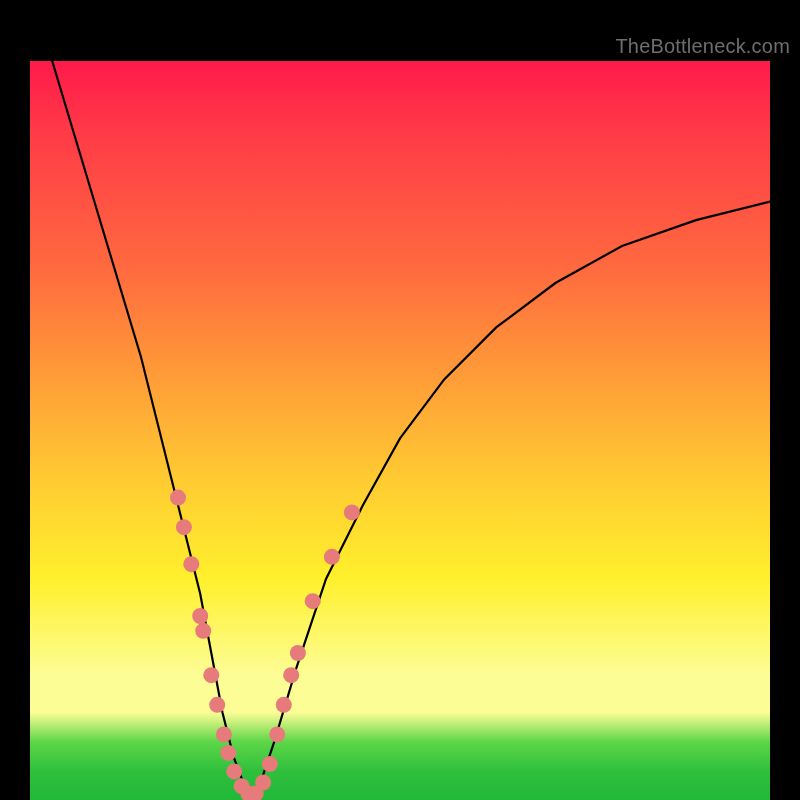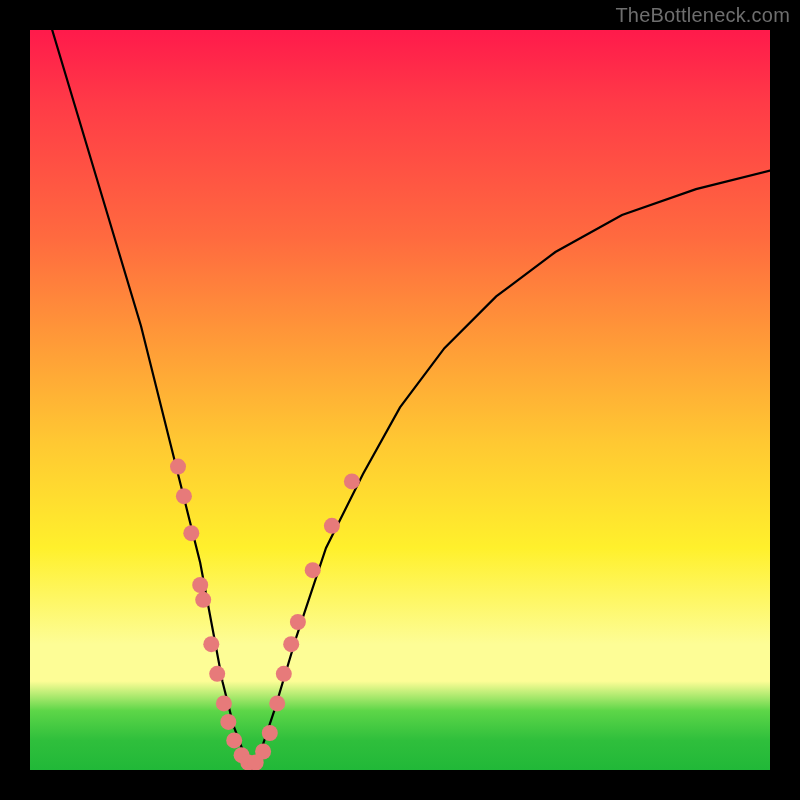--- a/index.html
+++ b/index.html
@@ -8,20 +8,21 @@
     width: 800px;
     height: 800px;
     overflow: hidden;
     background: #000;
     font-family: Arial, Helvetica, sans-serif;
   }
   .frame {
     position: absolute;
     inset: 0;
     background: #000;
+    margin-top: 31px;
   }
   .plot {
     position: absolute;
     left: 30px;
     top: 30px;
     width: 740px;
     height: 740px;
     overflow: hidden;
   }
   .gradient {

